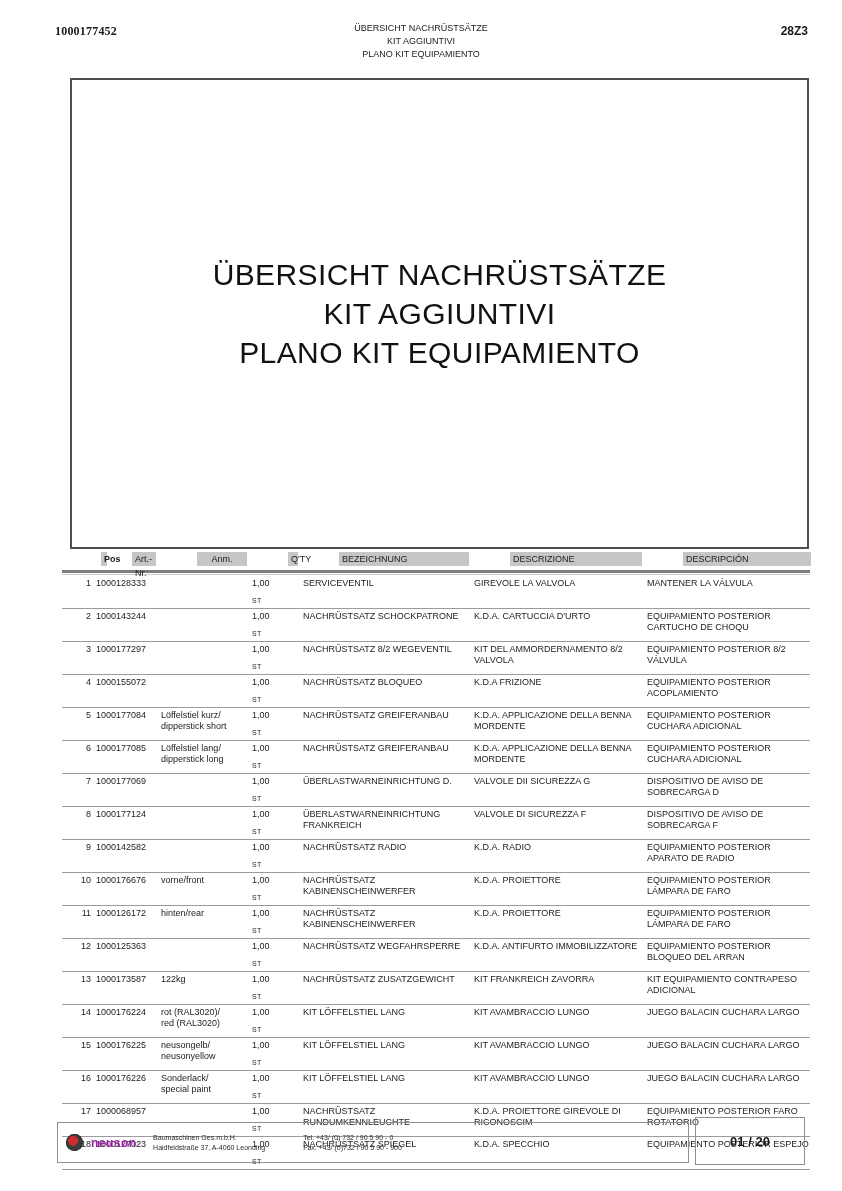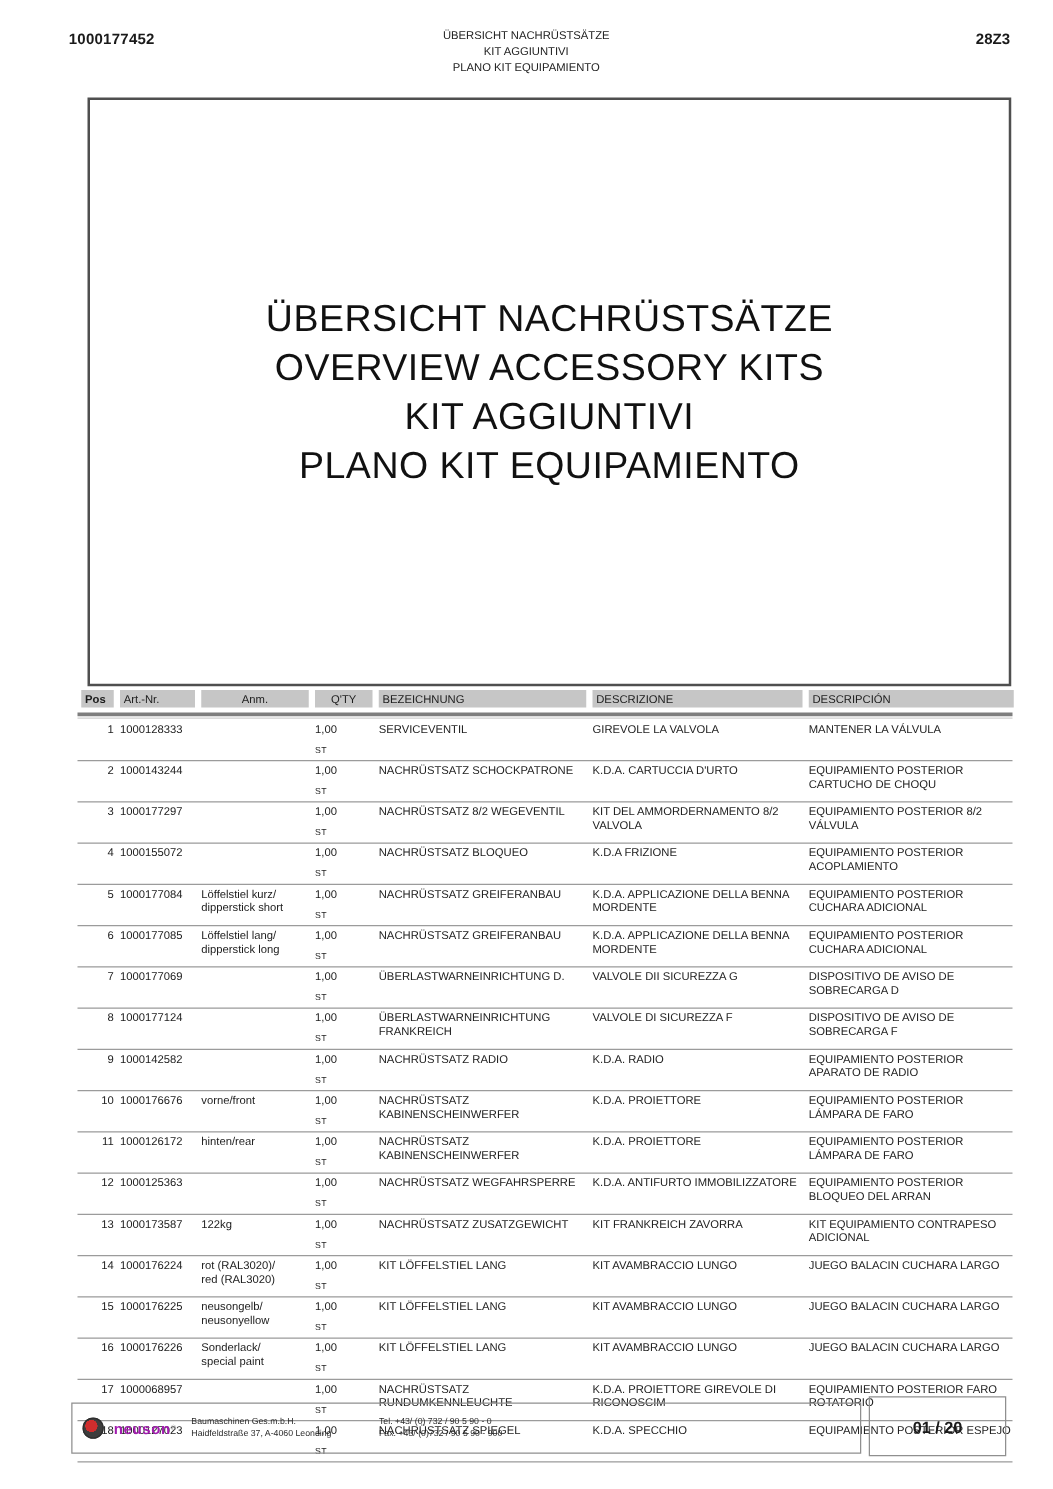--- a/index.html
+++ b/index.html
@@ -1,31 +1,31 @@
 <!DOCTYPE html>
 <html><head>
 <meta charset="utf-8">
 <style>
   html,body{margin:0;padding:0;background:#fff;}
   body{width:842px;height:1191px;position:relative;font-family:"Liberation Sans",sans-serif;color:#1a1a1a;overflow:hidden;}
 
   
-  .doc-number{position:absolute;left:55px;top:24px;font-size:12px;font-weight:bold;letter-spacing:.2px;}
+  .doc-number{position:absolute;left:55px;top:24px;font-size:12px;font-weight:bold;letter-spacing:.2px;font-family:Liberation Serif, serif;}
   .model-code{position:absolute;right:34px;top:24px;font-size:12px;font-weight:bold;}
   .head-center{position:absolute;left:0;top:22px;width:100%;text-align:center;font-size:9px;line-height:13px;color:#222;}
 
   
   .title-box{position:absolute;left:70px;top:78px;width:735px;height:467px;border:2px solid #4f4f4f;
              display:flex;align-items:center;justify-content:center;}
   .title-lines{text-align:center;font-size:30px;line-height:39px;color:#111;letter-spacing:.4px;}
 
   
   .ktable{position:absolute;left:62px;top:552px;width:748px;font-size:9px;}
   .trow,.thead{display:grid;grid-template-columns:26px 60px 86px 46px 166px 168px 164px;column-gap:5px;padding-left:3px;}
-  .thead .hcell{background:#c6c6c6;height:14px;line-height:14px;padding:0 3px;color:#1c1c1c;}
+  .thead .hcell{background:#c6c6c6;height:14px;line-height:14px;padding:0 3px;color:#1c1c1c;margin-left:36px;}
   .hcell.pos{font-weight:bold;}
   .hcell.qty{text-align:center;}
   .rule-thick{height:3px;background:#7e7e7e;margin-top:4px;}
   .rule-thin{height:1px;background:#cfcfcf;margin-top:1px;margin-bottom:1px;}
   .trow{border-bottom:1px solid #9b9b9b;padding-top:2px;padding-bottom:2px;line-height:10.5px;color:#1c1c1c;}
   .c-pos{text-align:right;}
   .c-anm{white-space:pre-line;}
   .c-qty{display:flex;gap:7px;align-items:baseline;flex-direction:column;}
   .unit{font-size:7px;letter-spacing:.3px;}
 
@@ -50,21 +50,20 @@
 <div class="head-center">
   <div>ÜBERSICHT NACHRÜSTSÄTZE</div>
   <div>KIT AGGIUNTIVI</div>
   <div>PLANO KIT EQUIPAMIENTO</div>
 </div>
 <div class="model-code">28Z3</div>
 
 <div class="title-box">
   <div class="title-lines">
     <div>ÜBERSICHT NACHRÜSTSÄTZE</div>
-    <div>OVERVIEW ACCESSORY KITS</div>
     <div>KIT AGGIUNTIVI</div>
     <div>PLANO KIT EQUIPAMIENTO</div>
   </div>
 </div>
 
 <div class="ktable">
   <div class="thead">
     <div class="hcell pos">Pos</div>
     <div class="hcell">Art.-Nr.</div>
     <div class="hcell" style="text-align:center">Anm.</div>

